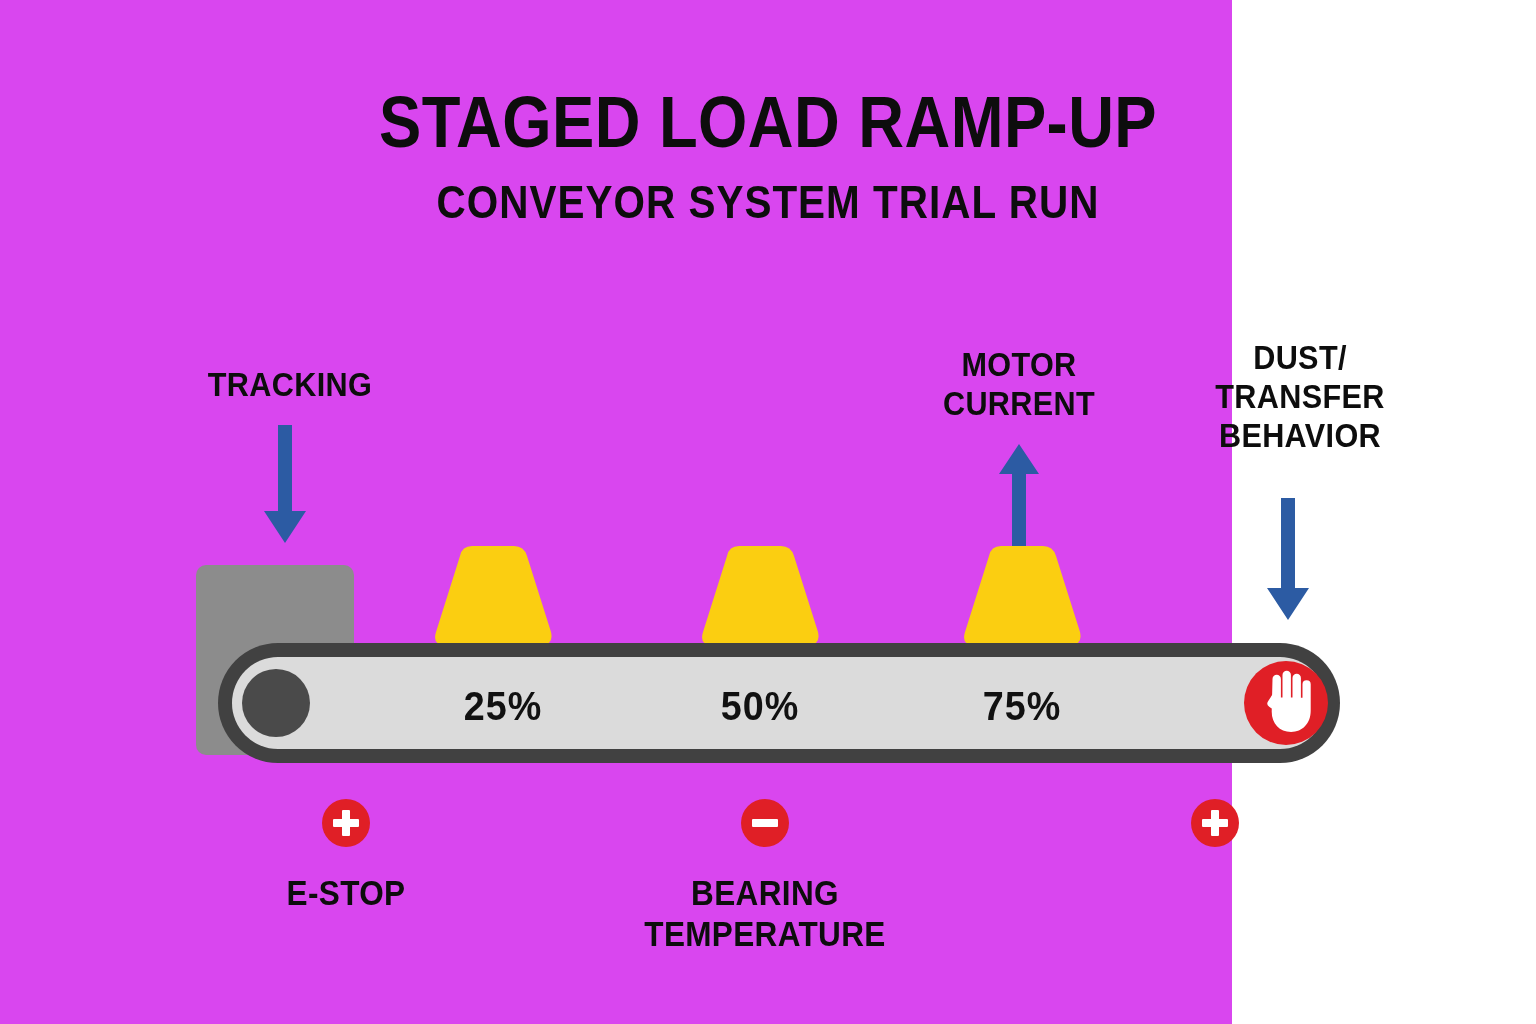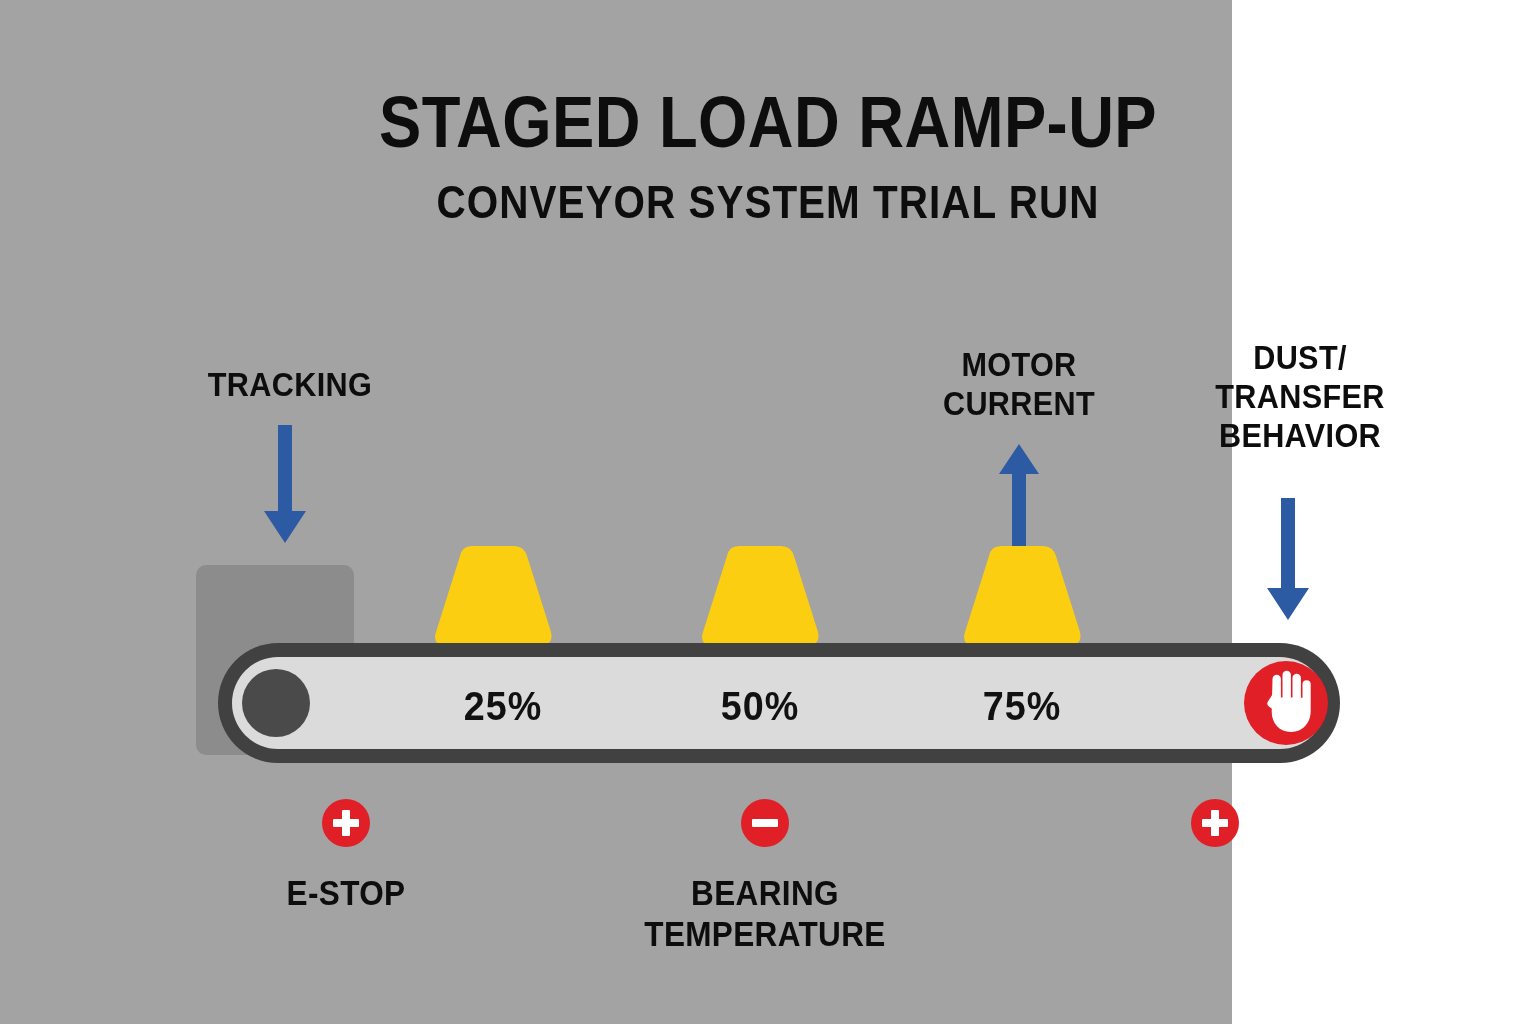--- a/index.html
+++ b/index.html
@@ -12,21 +12,21 @@
     height: 1024px;
     overflow: hidden;
     font-family: "Liberation Sans", sans-serif;
     -webkit-font-smoothing: antialiased;
   }
 
   #stage {
     position: relative;
     width: 1232px;
     height: 1024px;
-    background: #a3a3a3;
+    background: #d946ef;
   }
 
   
   .title {
     position: absolute;
     left: 0;
     width: 1536px;
     text-align: center;
     color: #0d0d0d;
     font-family: "Liberation Sans", sans-serif;

